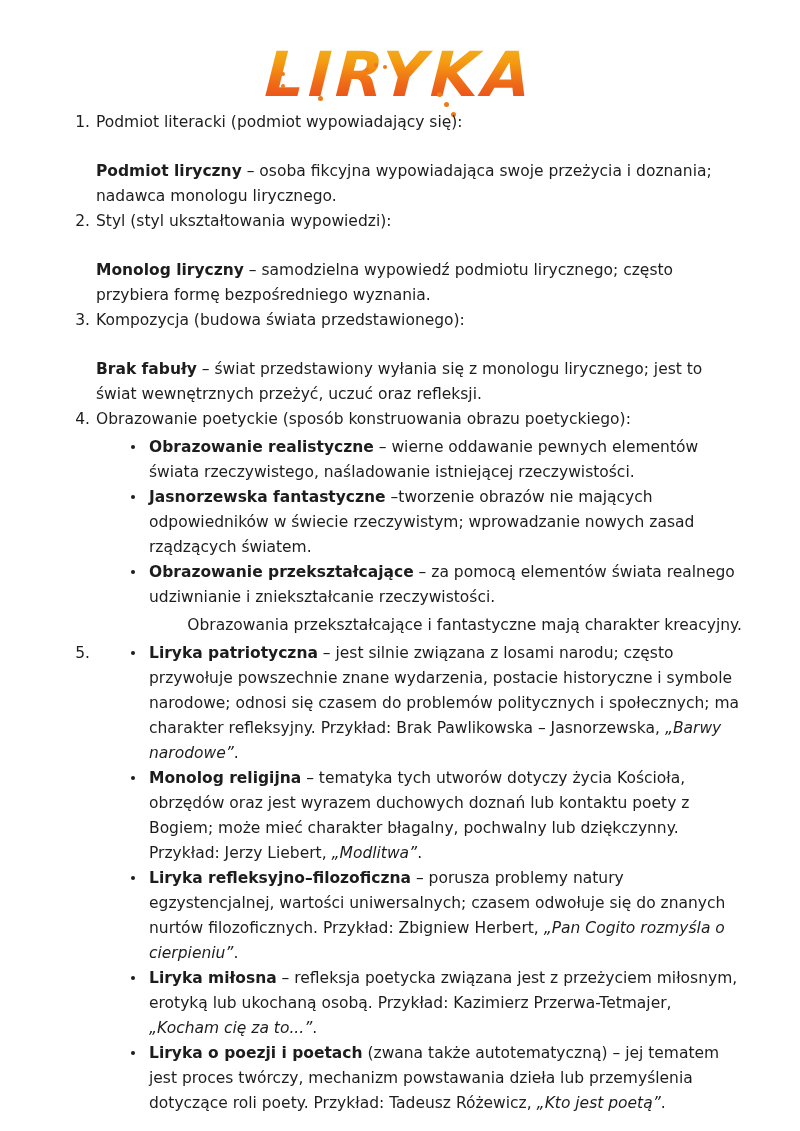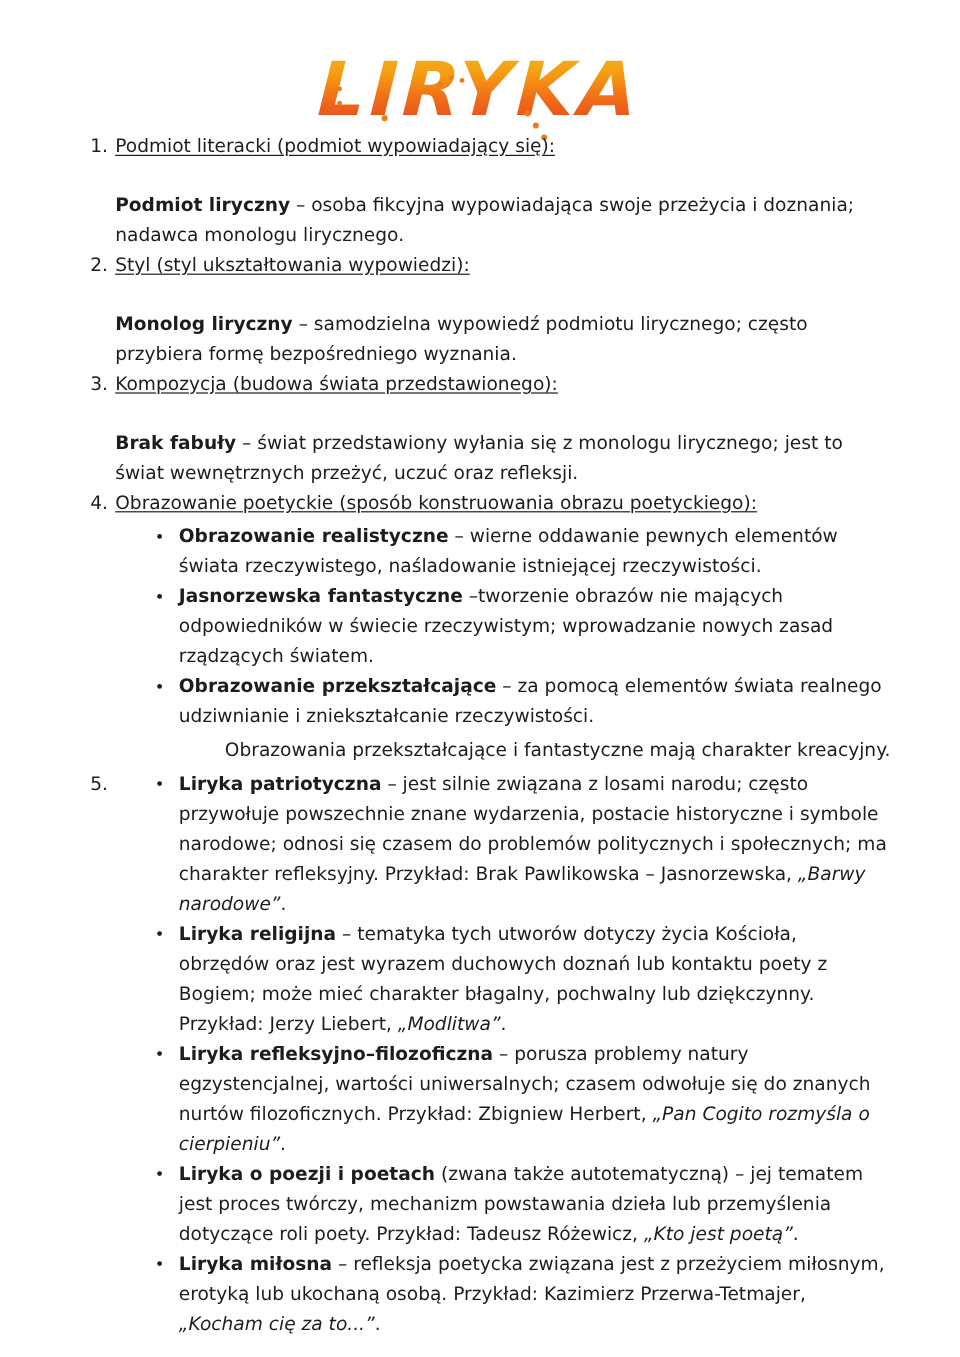--- a/index.html
+++ b/index.html
@@ -85,21 +85,20 @@
   }
   .num {
     position: absolute;
     left: 0;
     top: 0;
     width: 20px;
     text-align: right;
     font-size: 15.5px;
   }
   .heading {
-    text-decoration: underline;
     text-underline-offset: 2px;
     display: block;
   }
   .para {
     display: block;
     margin-top: 24px;
   }
   .term {
     font-weight: 700;
   }
@@ -192,33 +191,33 @@
 
       <li>
         <span class="num">5.</span>
         <ul class="sub-list">
           <li>
             <span class="dot"></span>
             <span class="term">Liryka patriotyczna</span><span> – jest silnie związana z losami narodu; często przywołuje powszechnie znane wydarzenia, postacie historyczne i symbole narodowe; odnosi się czasem do problemów politycznych i społecznych; ma charakter refleksyjny. Przykład: Brak Pawlikowska – Jasnorzewska, </span><span class="ital">„Barwy narodowe”</span><span>.</span>
           </li>
           <li>
             <span class="dot"></span>
-            <span class="term">Liryka religijna</span><span> – tematyka tych utworów dotyczy życia Kościoła, obrzędów oraz jest wyrazem duchowych doznań lub kontaktu poety z Bogiem; może mieć charakter błagalny, pochwalny lub dziękczynny. Przykład: Jerzy Liebert, </span><span class="ital">„Modlitwa”</span><span>.</span>
+            <span class="term">Monolog religijna</span><span> – tematyka tych utworów dotyczy życia Kościoła, obrzędów oraz jest wyrazem duchowych doznań lub kontaktu poety z Bogiem; może mieć charakter błagalny, pochwalny lub dziękczynny. Przykład: Jerzy Liebert, </span><span class="ital">„Modlitwa”</span><span>.</span>
           </li>
           <li>
             <span class="dot"></span>
             <span class="term">Liryka refleksyjno–filozoficzna</span><span> – porusza problemy natury egzystencjalnej, wartości uniwersalnych; czasem odwołuje się do znanych nurtów filozoficznych. Przykład: Zbigniew Herbert, </span><span class="ital">„Pan Cogito rozmyśla o cierpieniu”</span><span>.</span>
           </li>
           <li>
             <span class="dot"></span>
+            <span class="term">Liryka miłosna</span><span> – refleksja poetycka związana jest z przeżyciem miłosnym, erotyką lub ukochaną osobą. Przykład: Kazimierz Przerwa-Tetmajer, </span><span class="ital">„Kocham cię za to...”</span><span>.</span>
+          </li>
+          <li>
+            <span class="dot"></span>
             <span class="term">Liryka o poezji i poetach</span><span> (zwana także autotematyczną) – jej tematem jest proces twórczy, mechanizm powstawania dzieła lub przemyślenia dotyczące roli poety. Przykład: Tadeusz Różewicz, </span><span class="ital">„Kto jest poetą”</span><span>.</span>
-          </li>
-          <li>
-            <span class="dot"></span>
-            <span class="term">Liryka miłosna</span><span> – refleksja poetycka związana jest z przeżyciem miłosnym, erotyką lub ukochaną osobą. Przykład: Kazimierz Przerwa-Tetmajer, </span><span class="ital">„Kocham cię za to...”</span><span>.</span>
           </li>
         </ul>
       </li>
 
     </ol>
   </div>
 
 </div>
 
 </body></html>

